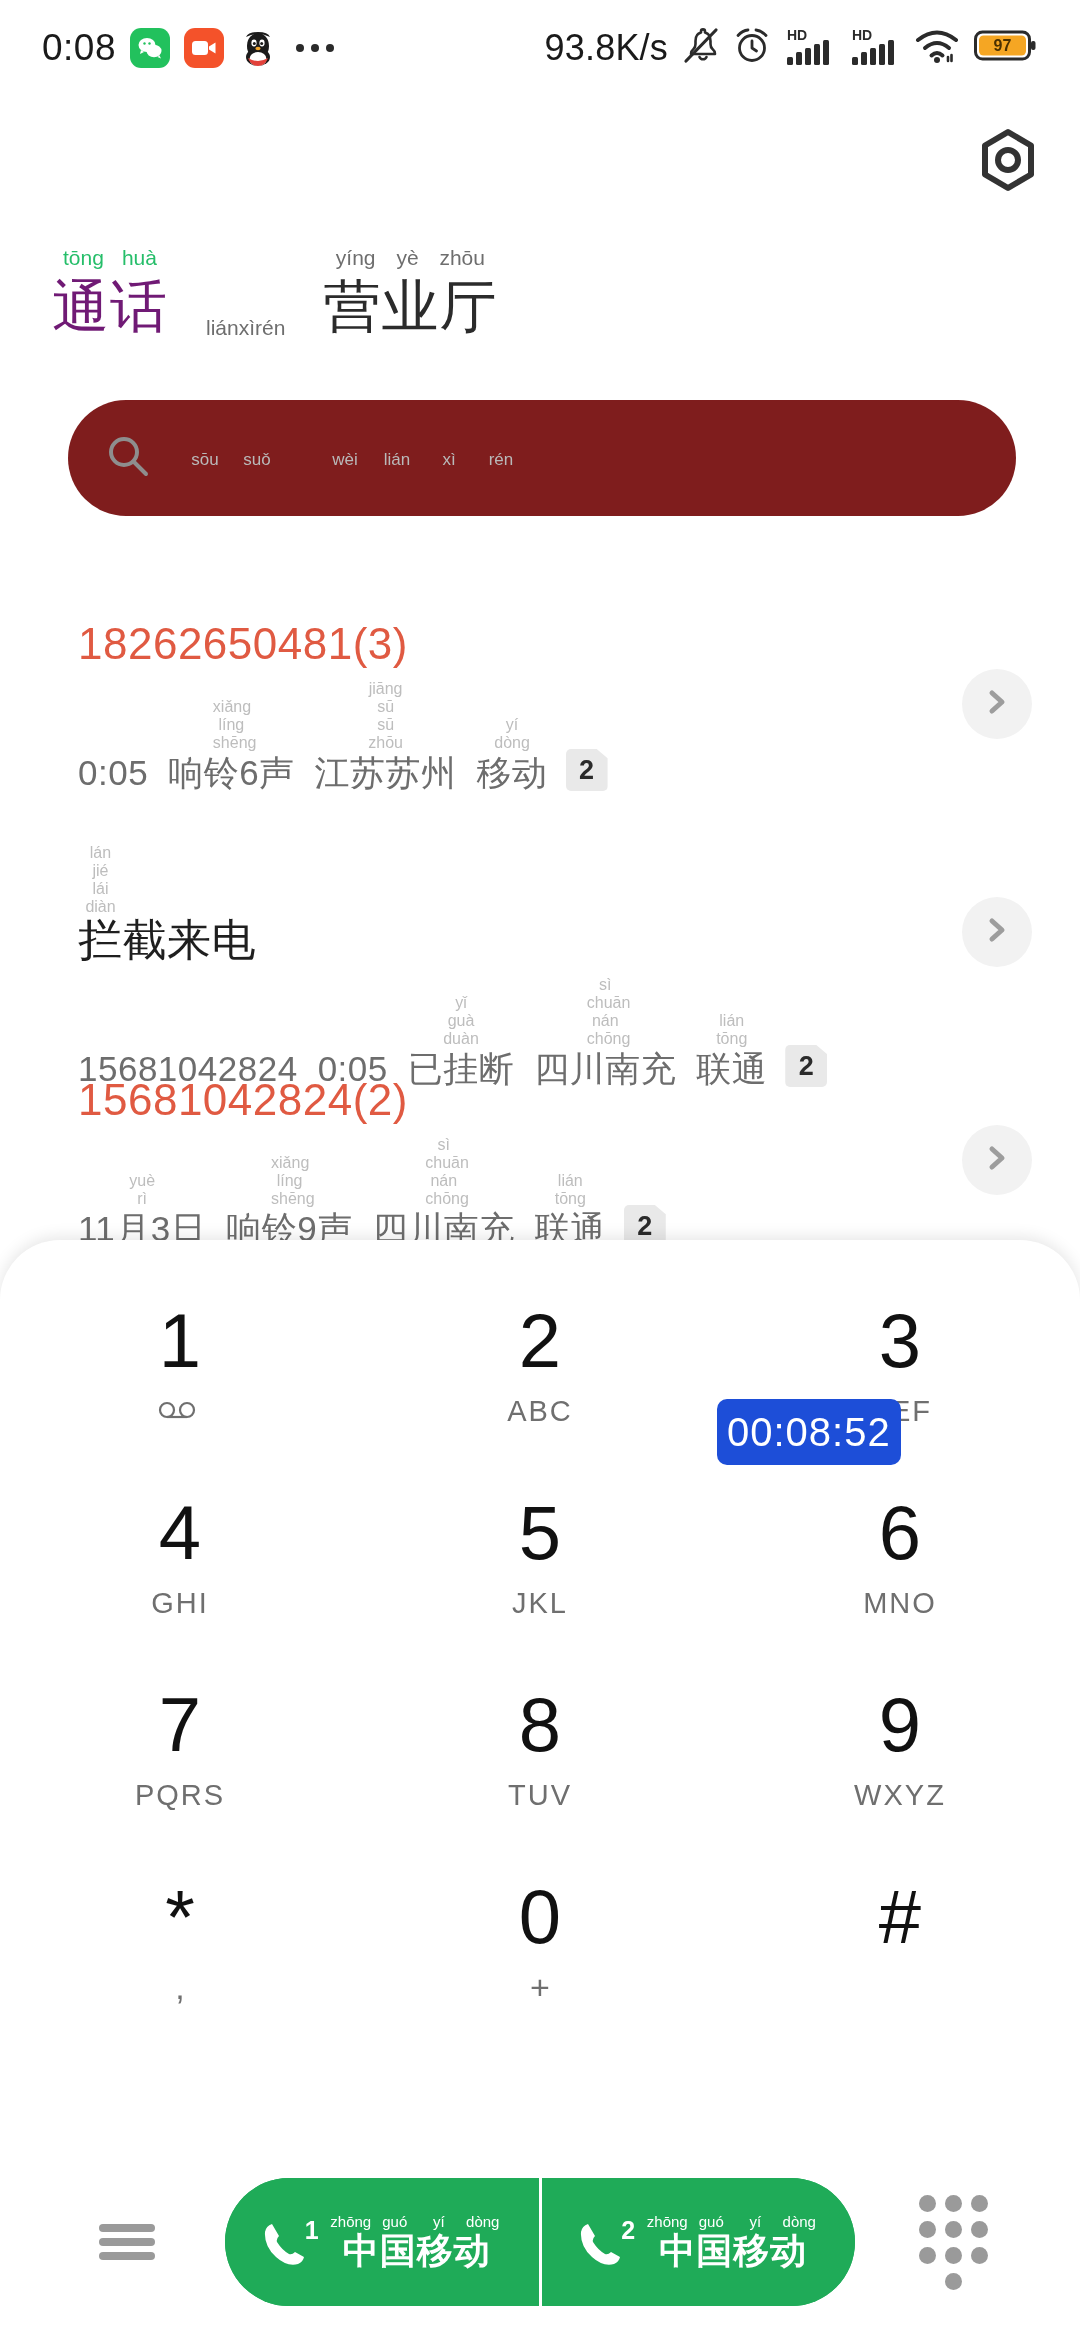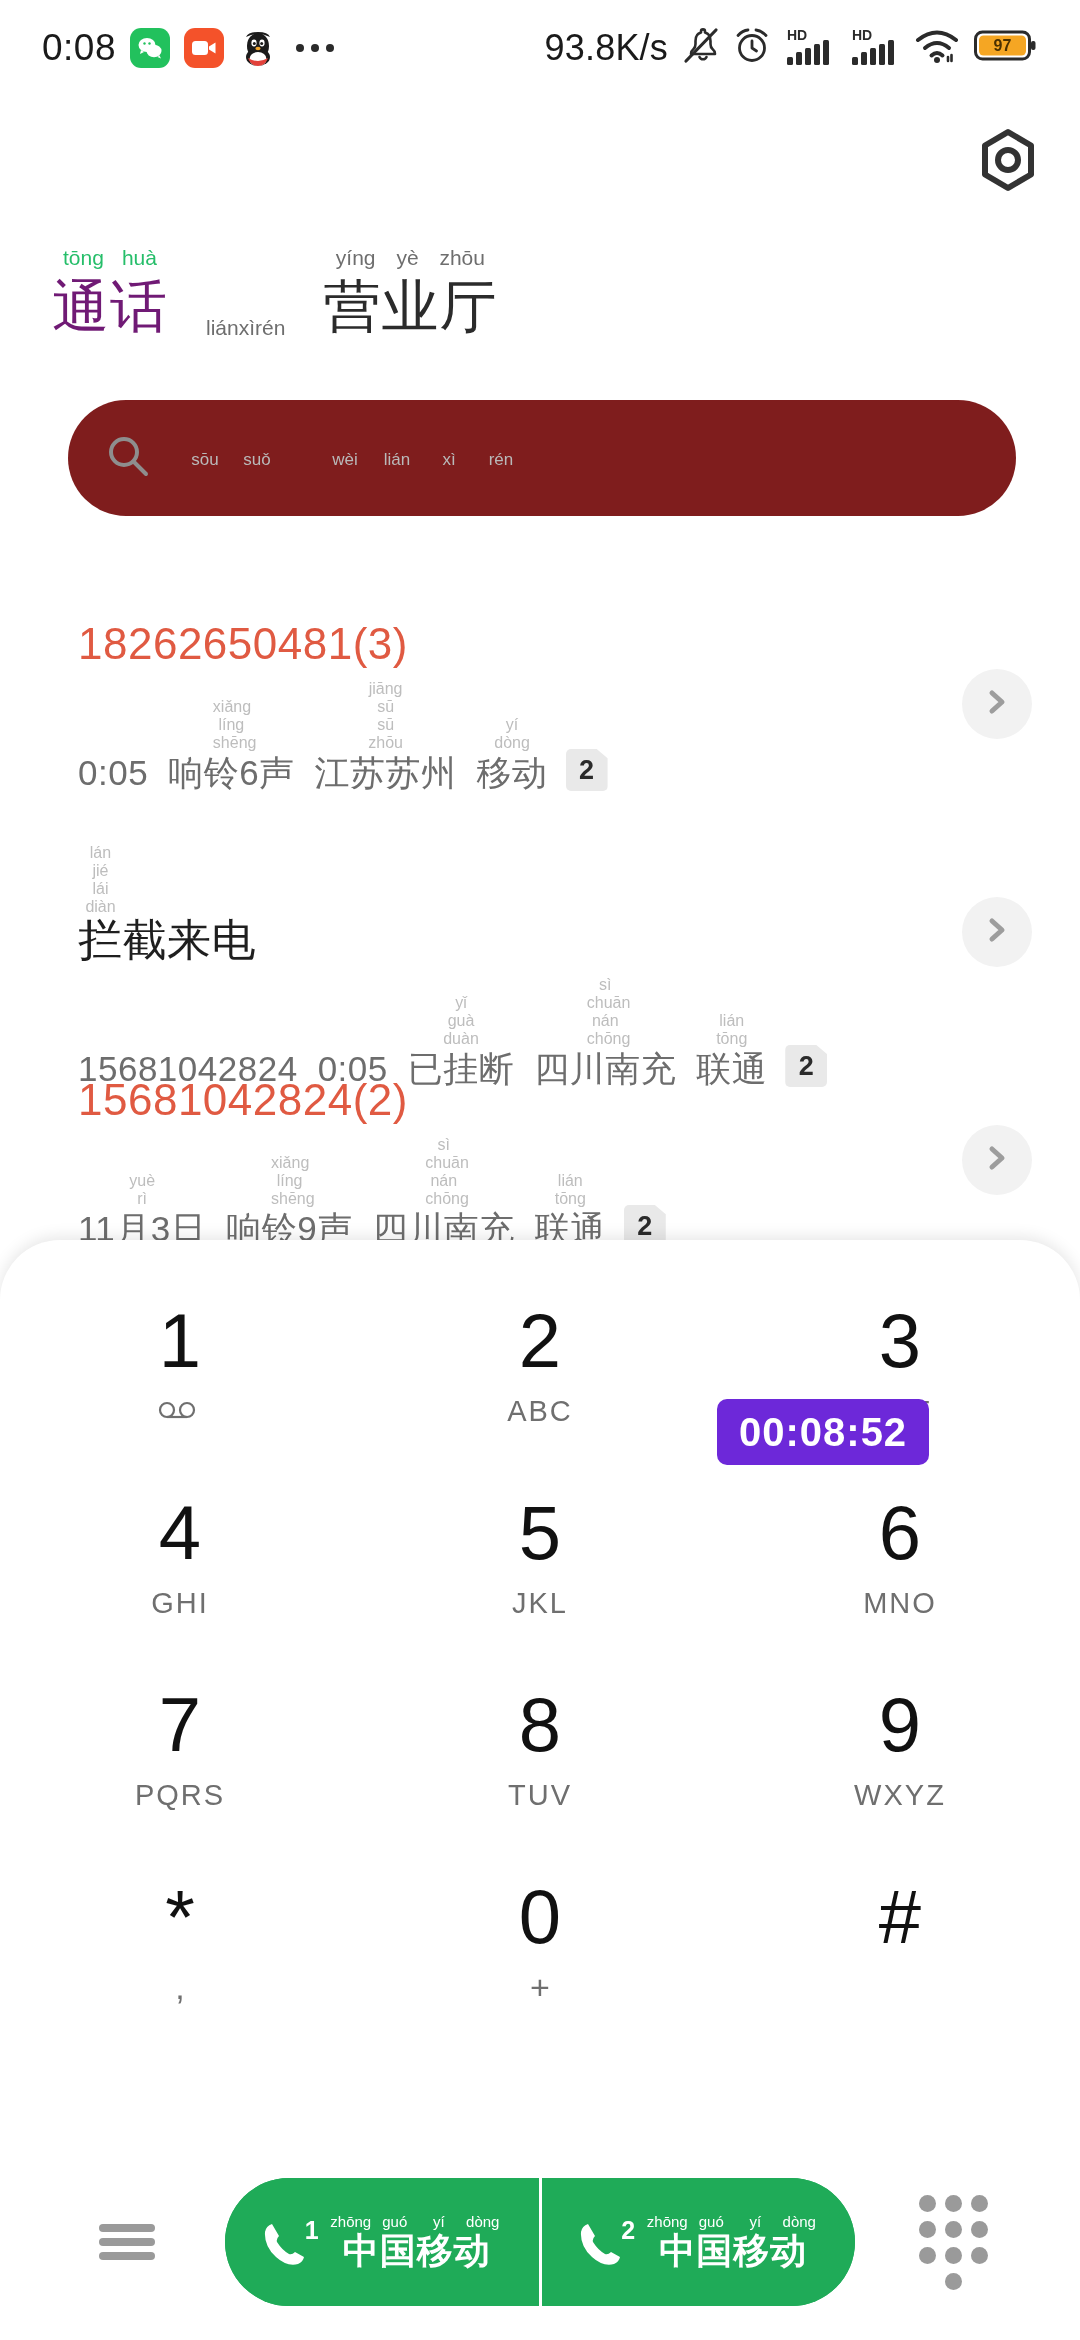--- a/index.html
+++ b/index.html
@@ -95,23 +95,23 @@
   .keys { position:absolute; top:40px; left:0; width:1080px; }
   .keyrow { display:flex; }
   .key { flex:1; height:192px; display:flex; flex-direction:column; align-items:center; justify-content:flex-start; padding-top:18px; }
   .key-num { font-size:76px; line-height:86px; color:#111; font-weight:300; }
   .key-sub { font-size:29px; line-height:34px; color:#6f6f6f; letter-spacing:2px; margin-top:10px; }
   .key-sub.sym { font-size:34px; letter-spacing:0; }
 
   
   .timer {
     position:absolute; left:717px; top:1399px;
-    background:#6d28d9; color:#ffffff;
+    background:#1d4ed8; color:#ffffff;
     font-size:40px; line-height:48px;
-    padding:9px 22px; border-radius:10px; letter-spacing:1px;font-weight:bold;
+    padding:9px 10px; border-radius:10px; letter-spacing:1px;
   }
 
   
   .bottombar {
     position:absolute; left:0; bottom:28px; width:1080px; height:140px;
     display:flex; align-items:center; justify-content:space-between; padding:0 72px;
   }
   .menu-btn { width:110px; height:110px; display:flex; align-items:center; justify-content:center; }
   .menu-btn i { display:block; width:56px; height:8px; background:#9a9a9a; border-radius:4px; margin:6px 0; }
   .callbtns { display:flex; width:630px; height:128px; border-radius:64px; overflow:hidden; background:#1fad5a; }

